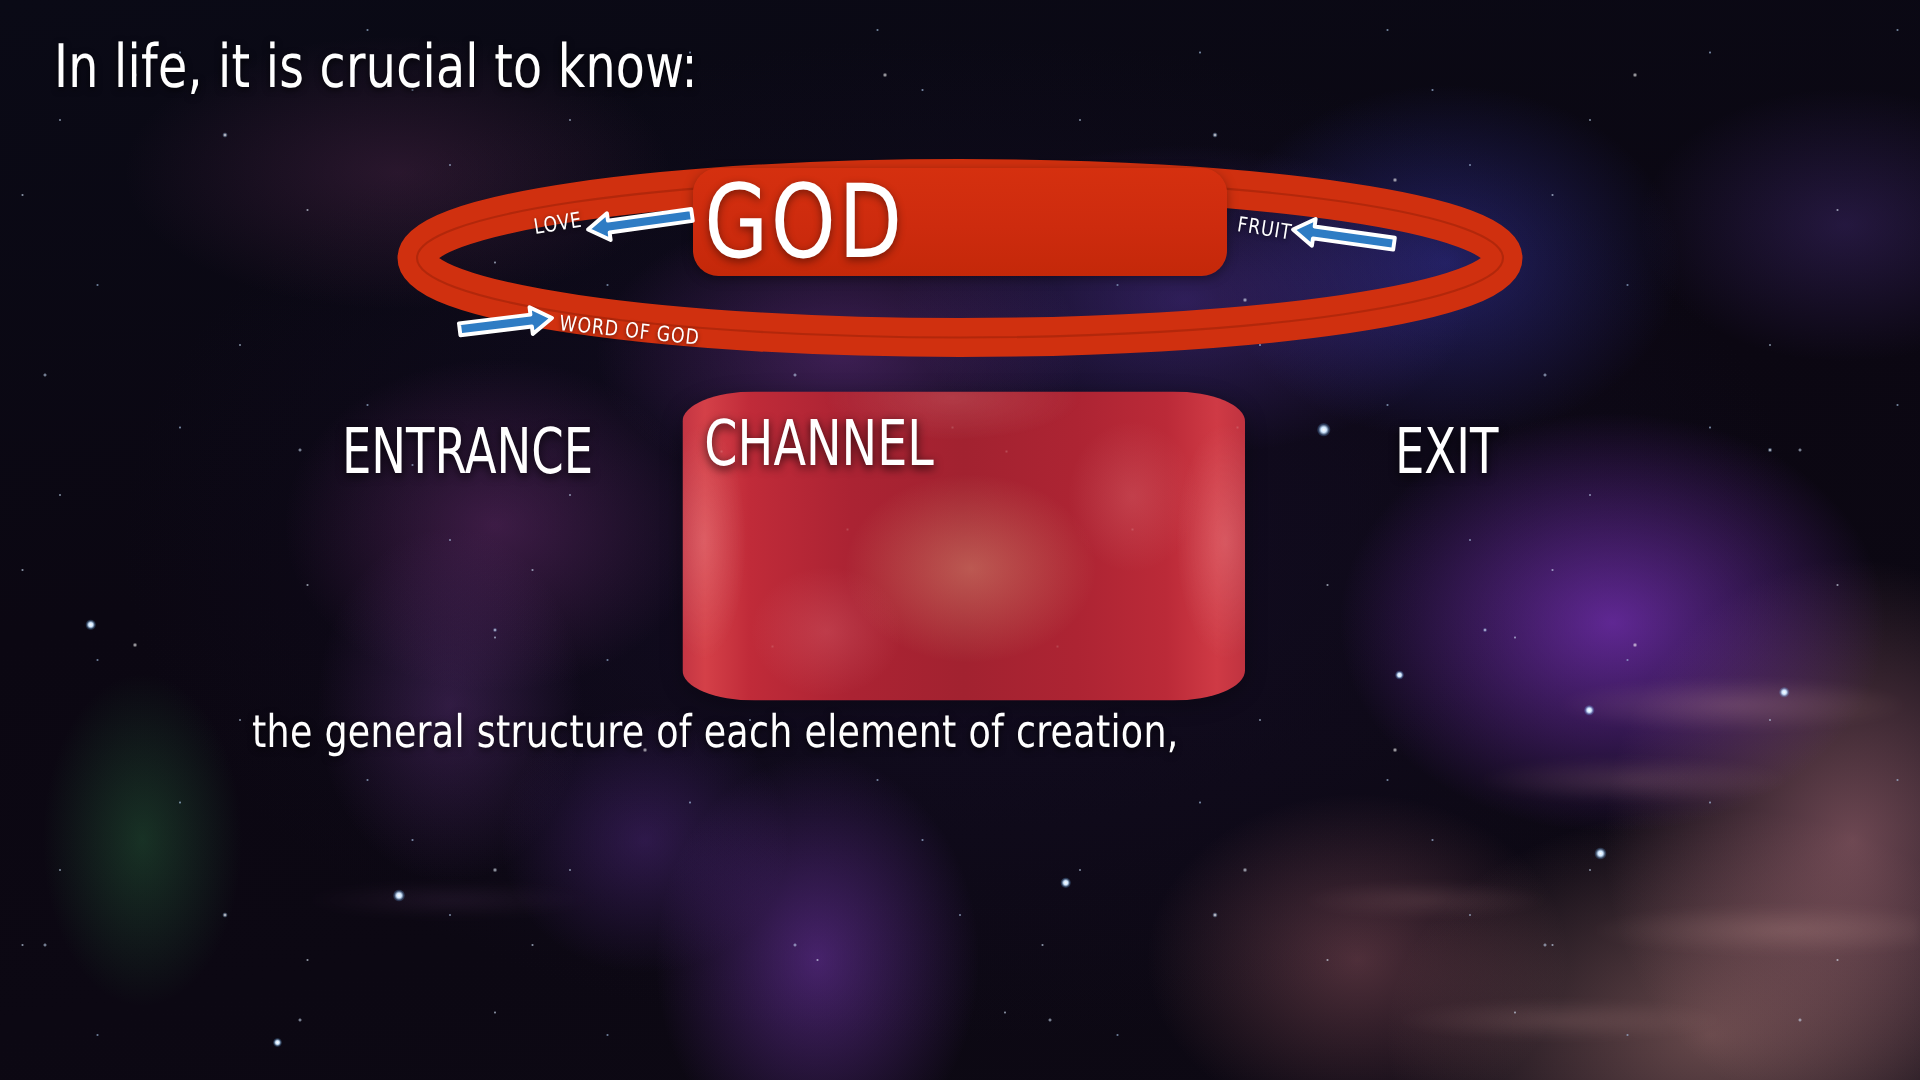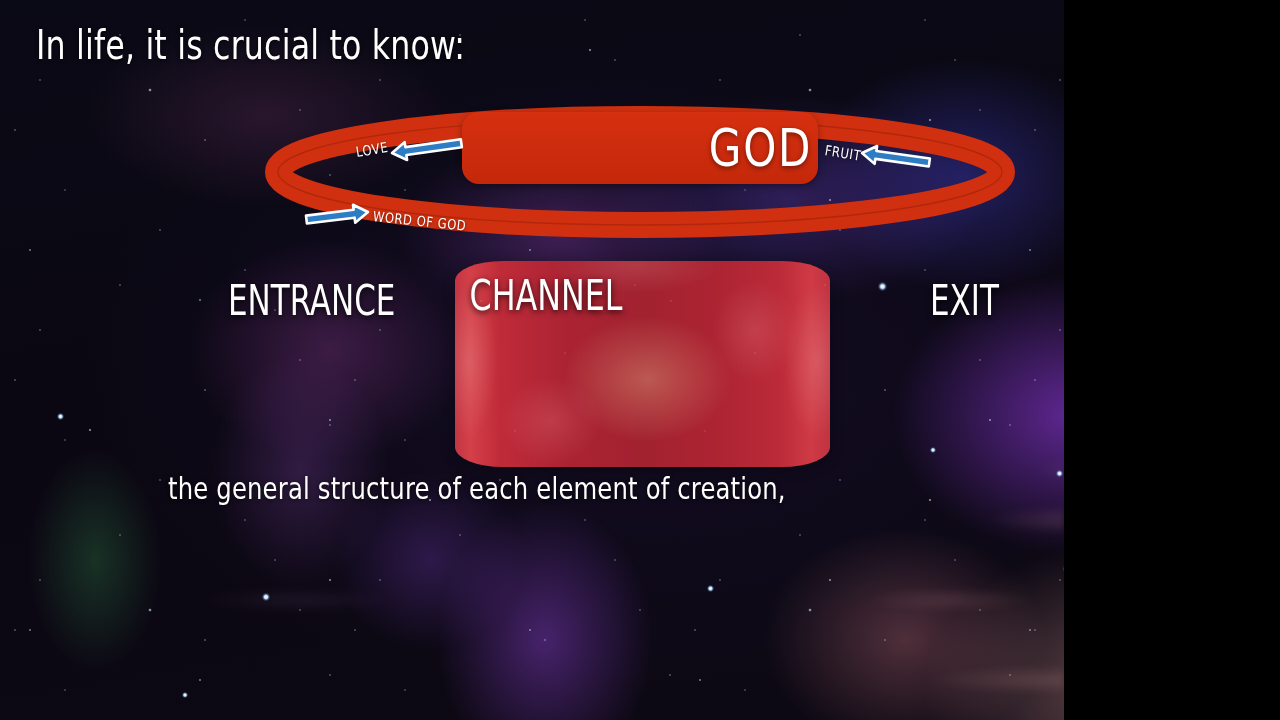--- a/index.html
+++ b/index.html
@@ -1,21 +1,21 @@
 <!DOCTYPE html>
 <html><head>
 <meta charset="utf-8">
 <style>
   html,body{margin:0;padding:0;background:#000;}
   body{
     width:1280px;height:720px;overflow:hidden;
     font-family:"Liberation Sans", sans-serif;
   }
   #slide{
-    position:relative;width:1064px;height:720px;overflow:hidden;
+    position:relative;width:1280px;height:720px;overflow:hidden;
     background:#0f172a;
   }
 
   
   .bg-layer{position:absolute;inset:0;pointer-events:none;}
 
   #nebula{
     background:
       radial-gradient(ellipse 260px 200px at 1075px 415px, rgba(150,60,230,.60), rgba(120,40,200,0) 70%),
       radial-gradient(ellipse 230px 260px at 1235px 560px, rgba(214,140,150,.48), rgba(200,120,130,0) 72%),
@@ -117,22 +117,22 @@
   
   #ring-wrap{position:absolute;left:255px;top:100px;width:770px;height:145px;}
   #god-box{
     position:absolute;left:462px;top:112px;width:356px;height:72px;
     background:linear-gradient(180deg,#d5300f 0%,#cd2b0e 55%,#c42809 100%);
     border-radius:17px;
     box-shadow:0 2px 7px rgba(0,0,0,.35);
   }
   #god-text{
     position:absolute;left:462px;top:116px;width:356px;height:64px;
-    display:flex;align-items:center;justify-content:flex-end;
-    color:#fff;font-size:52px;font-weight:300;
+    display:flex;align-items:center;justify-content:flex-start;
+    color:#fff;font-size:68px;font-weight:300;
     font-family:"DejaVu Sans Condensed","Liberation Sans",sans-serif;
     font-stretch:condensed;
     text-shadow:0 2px 6px rgba(0,0,0,.45);
   }
   #god-text span{display:inline-block;transform:scaleX(.9);letter-spacing:2px;}
 
   .ring-tag{
     position:absolute;color:#fff;
     font-family:"DejaVu Sans Condensed","Liberation Sans",sans-serif;
     font-weight:400;font-stretch:condensed;font-size:14px;

